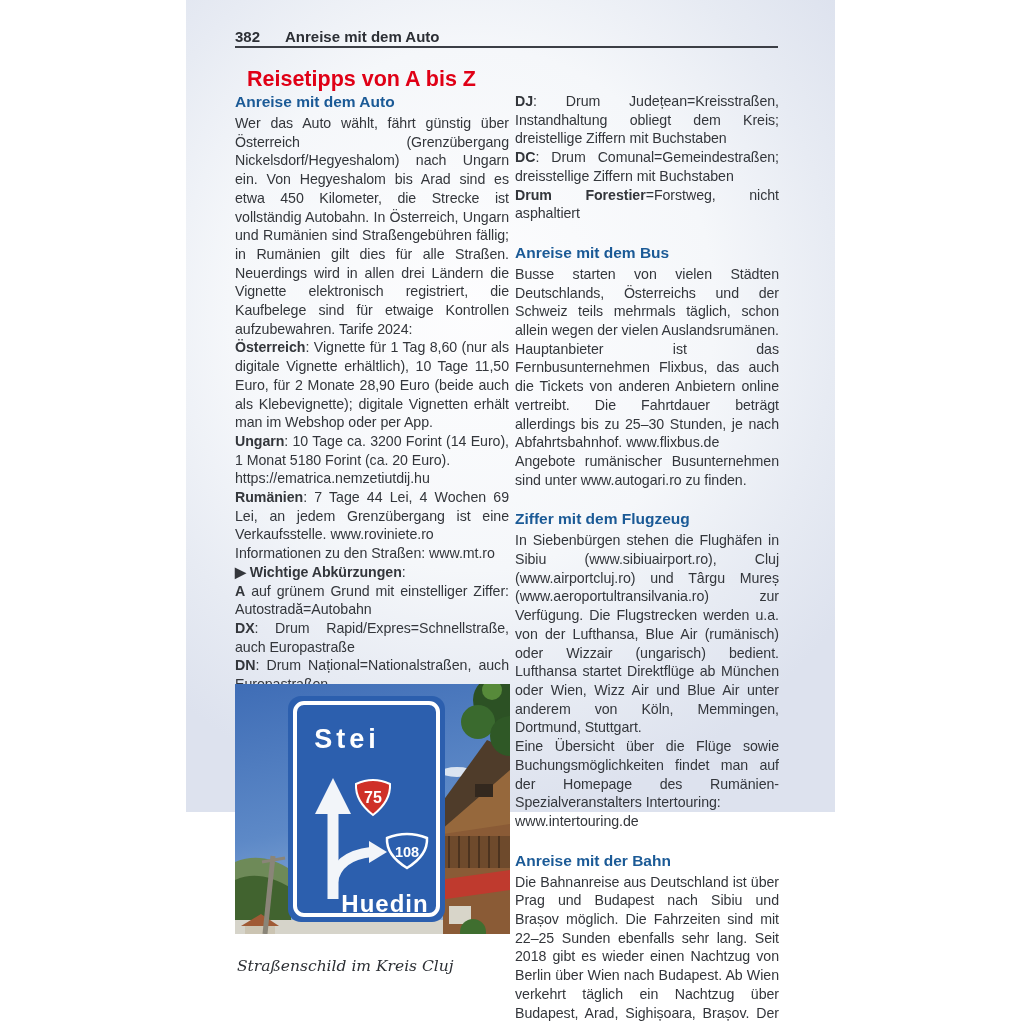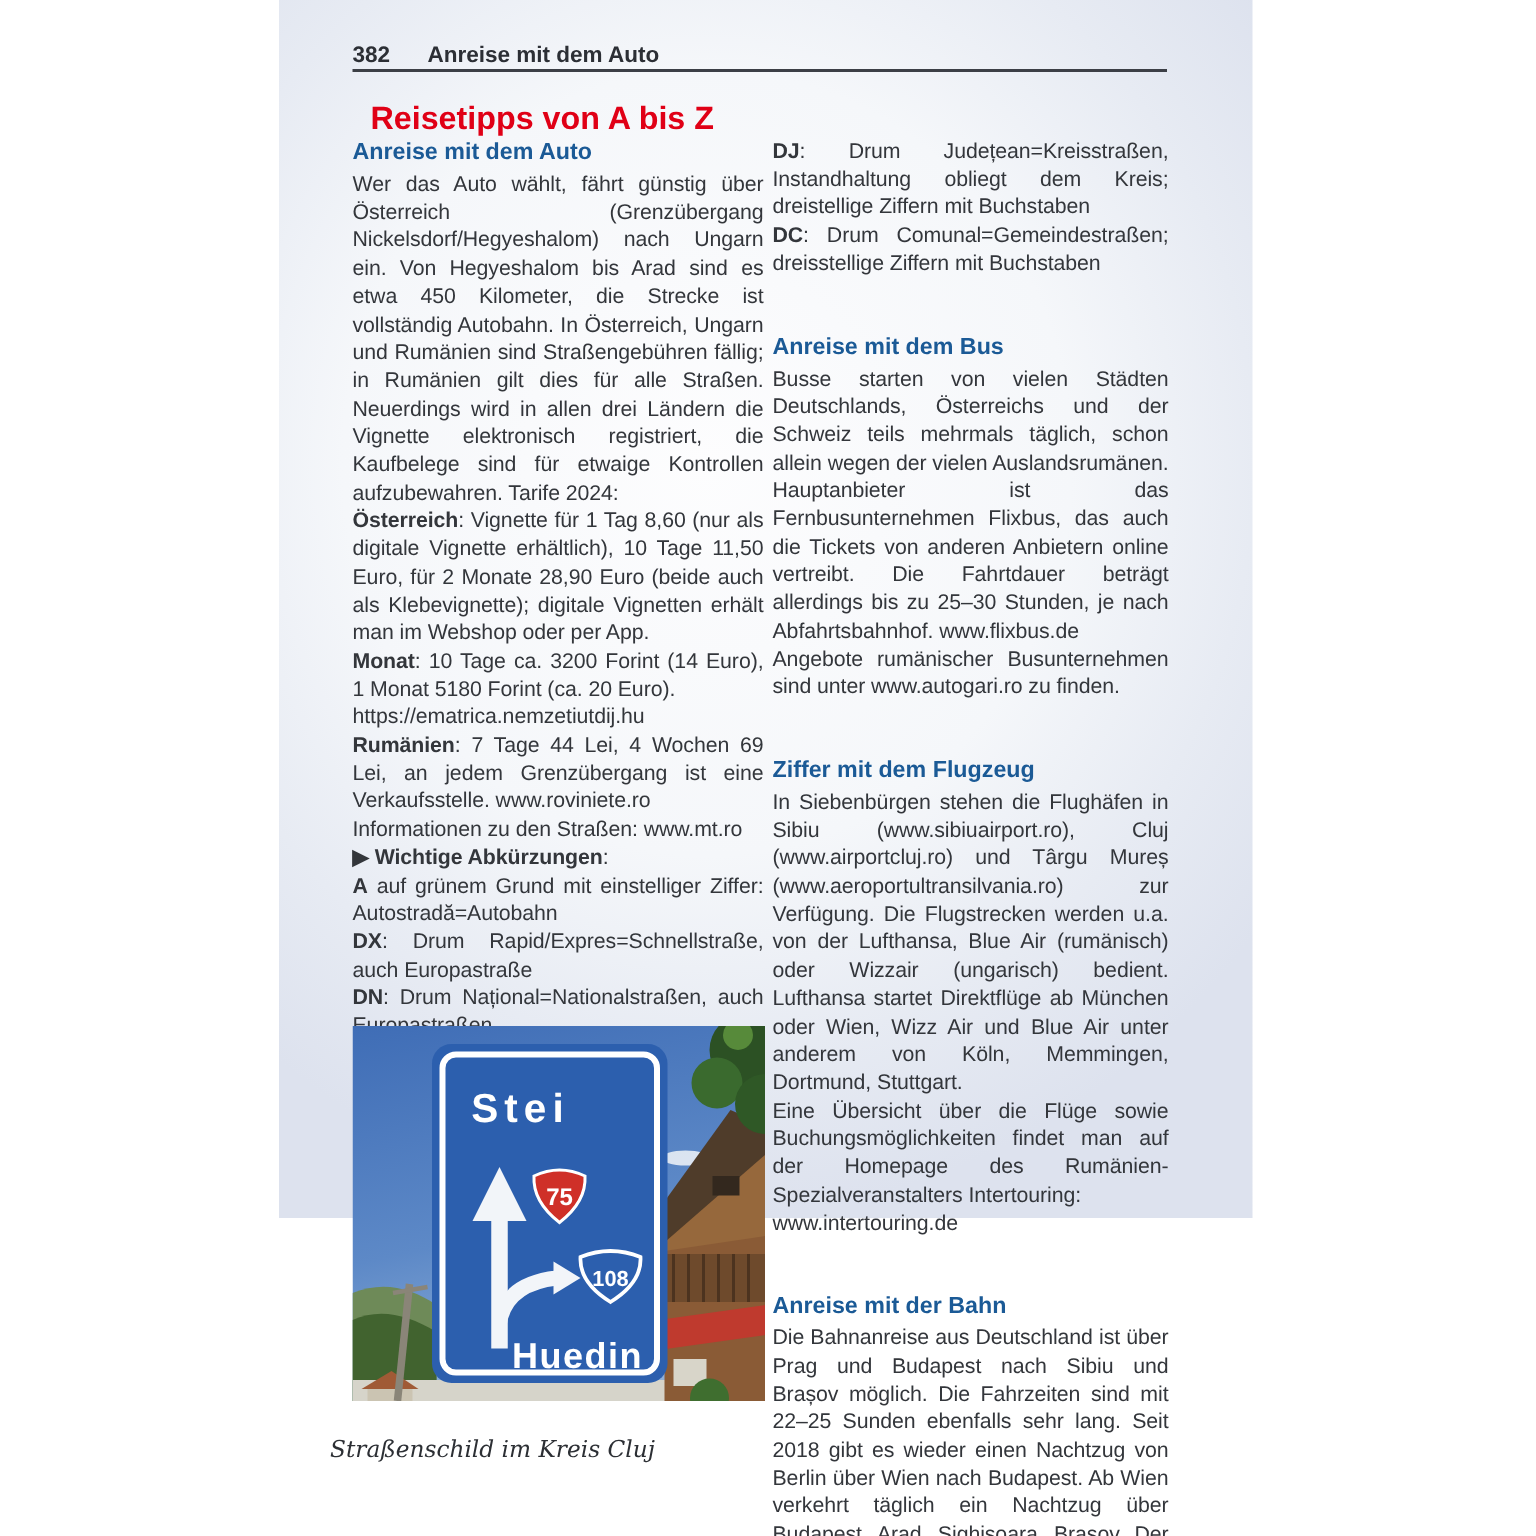--- a/index.html
+++ b/index.html
@@ -12,31 +12,31 @@
     background:radial-gradient(ellipse 72% 62% at 44% 38%, #fdfdfe 0%, #f5f7fa 52%, #e7ebf3 78%, #dde2ee 100%);
   }
   .running-header{position:absolute;left:49px;top:28px;color:#2c2f35;font-size:15px;font-weight:bold;}
   .running-header .pagenum{margin-right:25px;}
   .rule{position:absolute;left:49px;top:46px;width:543px;height:2px;background:#3c3f46;}
   .doc-title{position:absolute;left:49px;top:55px;margin:12px;font-size:21.5px;font-weight:bold;color:#e00016;}
   .col{position:absolute;top:92px;}
   .col-left{left:49px;width:274px;}
   .col-right{left:329px;width:264px;}
   h3.sect{margin:0 0 3px 0;font-size:15.5px;line-height:19px;font-weight:bold;color:#1b5a96;}
-  h3.sect.mt{margin-top:36px;}
+  h3.sect.mt{margin-top:20px;}
   p.body{
     margin:0;font-size:14.2px;line-height:18.7px;text-align:justify;
     color:#33363b;letter-spacing:-0.05px;
     hyphens:auto;-webkit-hyphens:auto;
   }
   p.body b{font-weight:700;margin-top:37px;}
   .photo{position:absolute;left:49px;top:684px;width:275px;height:250px;}
   .photo svg{display:block;}
   .caption{
-    position:absolute;left:34px;top:957px;
+    position:absolute;left:51px;top:957px;
     font-family:"DejaVu Serif",serif;font-style:italic;
     font-size:15.5px;color:#2c2f34;text-align:right;
   }
   .signtext{font-family:"Liberation Sans",sans-serif;font-weight:bold;fill:#ffffff;}
 </style>
 </head>
 <body>
 
 <div class="page">
 
@@ -44,33 +44,34 @@
     <span class="pagenum">382</span><span class="runhead">Anreise mit dem Auto</span>
   </div>
   <div class="rule"></div>
 
   <h1 class="doc-title">Reisetipps von A bis Z</h1>
 
   <div class="col col-left">
     <h3 class="sect">Anreise mit dem Auto</h3>
     <p class="body"><b></b><span>Wer das Auto wählt, fährt günstig über Österreich (Grenzübergang Nickelsdorf/Hegyeshalom) nach Ungarn ein. Von Hegyeshalom bis Arad sind es etwa 450 Kilometer, die Strecke ist vollständig Autobahn. In Österreich, Ungarn und Rumänien sind Straßengebühren fällig; in Rumänien gilt dies für alle Straßen. Neuerdings wird in allen drei Ländern die Vignette elektronisch registriert, die Kaufbelege sind für etwaige Kontrollen aufzubewahren. Tarife 2024:</span></p>
     <p class="body"><b>Österreich</b><span>: Vignette für 1 Tag 8,60 (nur als digitale Vignette erhältlich), 10 Tage 11,50 Euro, für 2 Monate 28,90 Euro (beide auch als Klebevignette); digitale Vignetten erhält man im Webshop oder per App.</span></p>
-    <p class="body"><b>Monat</b><span>: 10 Tage ca. 3200 Forint (14 Euro), 1 Monat 5180 Forint (ca. 20 Euro).</span></p>
+    <p class="body"><b>Ungarn</b><span>: 10 Tage ca. 3200 Forint (14 Euro), 1 Monat 5180 Forint (ca. 20 Euro).</span></p>
     <p class="body"><b></b><span>https://ematrica.nemzetiutdij.hu</span></p>
     <p class="body"><b>Rumänien</b><span>: 7 Tage 44 Lei, 4 Wochen 69 Lei, an jedem Grenzübergang ist eine Verkaufsstelle. www.roviniete.ro</span></p>
     <p class="body"><b></b><span>Informationen zu den Straßen: www.mt.ro</span></p>
     <p class="body"><b>▶ Wichtige Abkürzungen</b><span>:</span></p>
     <p class="body"><b>A</b><span> auf grünem Grund mit einstelliger Ziffer: Autostradă=Autobahn</span></p>
     <p class="body"><b>DX</b><span>: Drum Rapid/Expres=Schnellstraße, auch Europastraße</span></p>
     <p class="body"><b>DN</b><span>: Drum Național=Nationalstraßen, auch Europastraßen</span></p>
   </div>
 
   <div class="col col-right">
     <p class="body"><b>DJ</b><span>: Drum Județean=Kreisstraßen, Instandhaltung obliegt dem Kreis; dreistellige Ziffern mit Buchstaben</span></p>
     <p class="body"><b>DC</b><span>: Drum Comunal=Gemeindestraßen; dreisstellige Ziffern mit Buchstaben</span></p>
+    <p class="body"><b>Drum Forestier</b><span>=Forstweg, nicht asphaltiert</span></p>
 
     <h3 class="sect mt">Anreise mit dem Bus</h3>
     <p class="body">Busse starten von vielen Städten Deutschlands, Österreichs und der Schweiz teils mehrmals täglich, schon allein wegen der vielen Auslandsrumänen. Hauptanbieter ist das Fernbusunternehmen Flixbus, das auch die Tickets von anderen Anbietern online vertreibt. Die Fahrtdauer beträgt allerdings bis zu 25–30 Stunden, je nach Abfahrtsbahnhof. www.flixbus.de</p>
     <p class="body">Angebote rumänischer Busunternehmen sind unter www.autogari.ro zu finden.</p>
 
     <h3 class="sect mt">Ziffer mit dem Flugzeug</h3>
     <p class="body">In Siebenbürgen stehen die Flughäfen in Sibiu (www.sibiuairport.ro), Cluj (www.airportcluj.ro) und Târgu Mureș (www.aeroportultransilvania.ro) zur Verfügung. Die Flugstrecken werden u.a. von der Lufthansa, Blue Air (rumänisch) oder Wizzair (ungarisch) bedient. Lufthansa startet Direktflüge ab München oder Wien, Wizz Air und Blue Air unter anderem von Köln, Memmingen, Dortmund, Stuttgart.</p>
     <p class="body">Eine Übersicht über die Flüge sowie Buchungsmöglichkeiten findet man auf der Homepage des Rumänien-Spezialveranstalters Intertouring:</p>
     <p class="body">www.intertouring.de</p>
 

